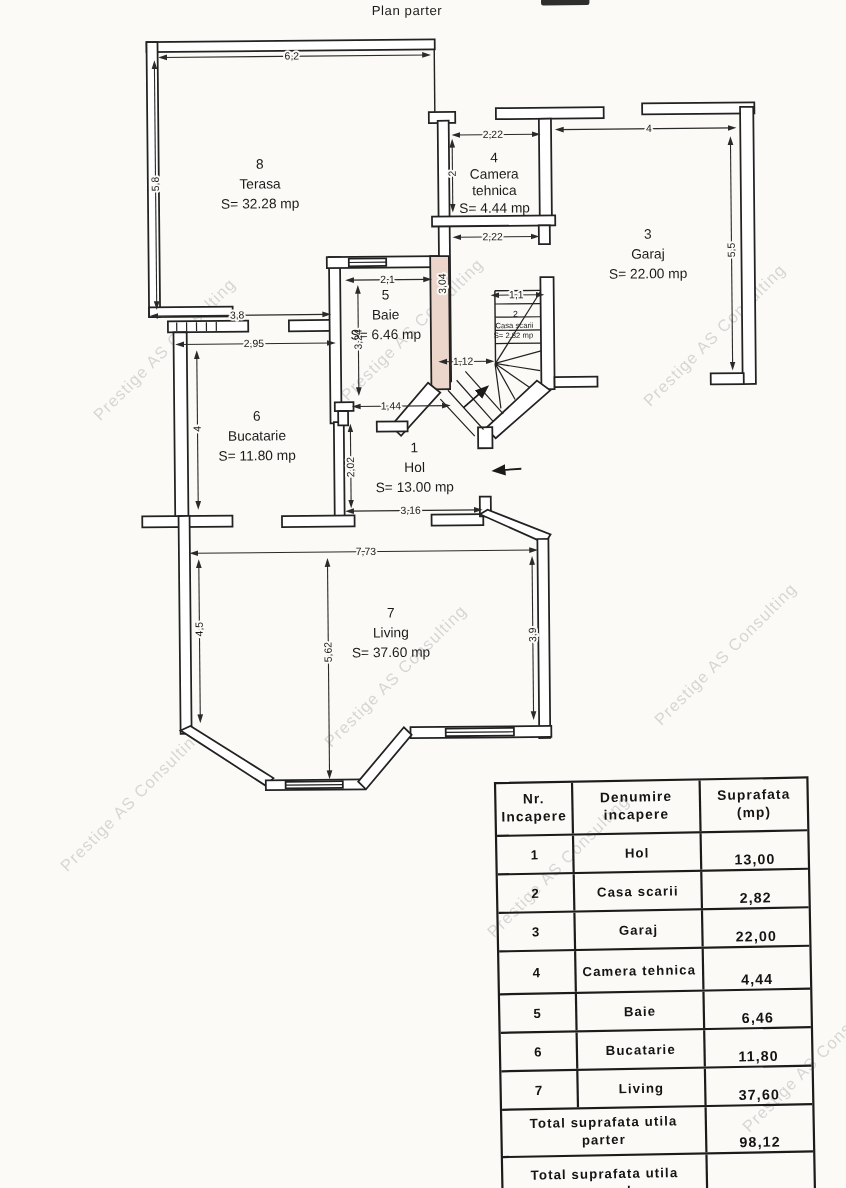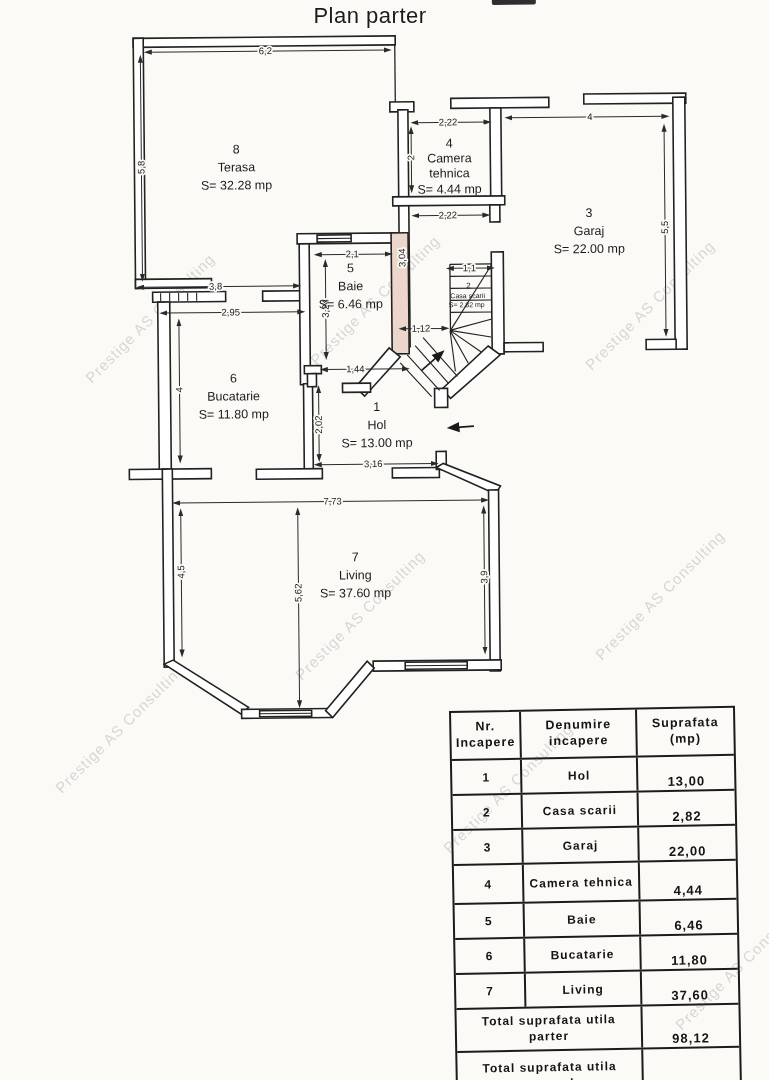--- a/index.html
+++ b/index.html
@@ -1,19 +1,19 @@
 <!DOCTYPE html>
 <html><head>
 <meta charset="utf-8">
 <style>
   html,body{margin:0;padding:0;background:#e8e8e8;}
   .page{position:relative;width:769px;height:1080px;background:#fbfaf6;overflow:hidden;
         font-family:"Liberation Sans",sans-serif;}
   .title{position:absolute;top:3px;left:0;width:740px;text-align:center;
-         font-size:22px;color:#1b1b1b;letter-spacing:.5px;}
+         font-size:12px;color:#1b1b1b;letter-spacing:.5px;}
   .wm{position:absolute;white-space:nowrap;font-size:15px;letter-spacing:1px;color:#b9b9b9;
       opacity:.55;transform:translate(-50%,-50%) rotate(-45deg);pointer-events:none;}
   svg.plan{position:absolute;left:0;top:0;transform:rotate(-0.55deg);}
   svg text{font-family:"Liberation Sans",sans-serif;fill:#1a1a1a;}
   .w{fill:#ffffff;stroke:#222;stroke-width:1.6;}
   .wp{fill:#ecd6cb;stroke:#222;stroke-width:1.6;}
   .ln{stroke:#222;stroke-width:1.3;fill:none;}
   .tread{stroke:#222;stroke-width:1.1;fill:none;}
   .dim{stroke:#2a2a2a;stroke-width:1;fill:none;marker-start:url(#ar);marker-end:url(#ar);}
   .arrow{stroke:#1a1a1a;stroke-width:1.6;fill:none;marker-end:url(#ar2);}

